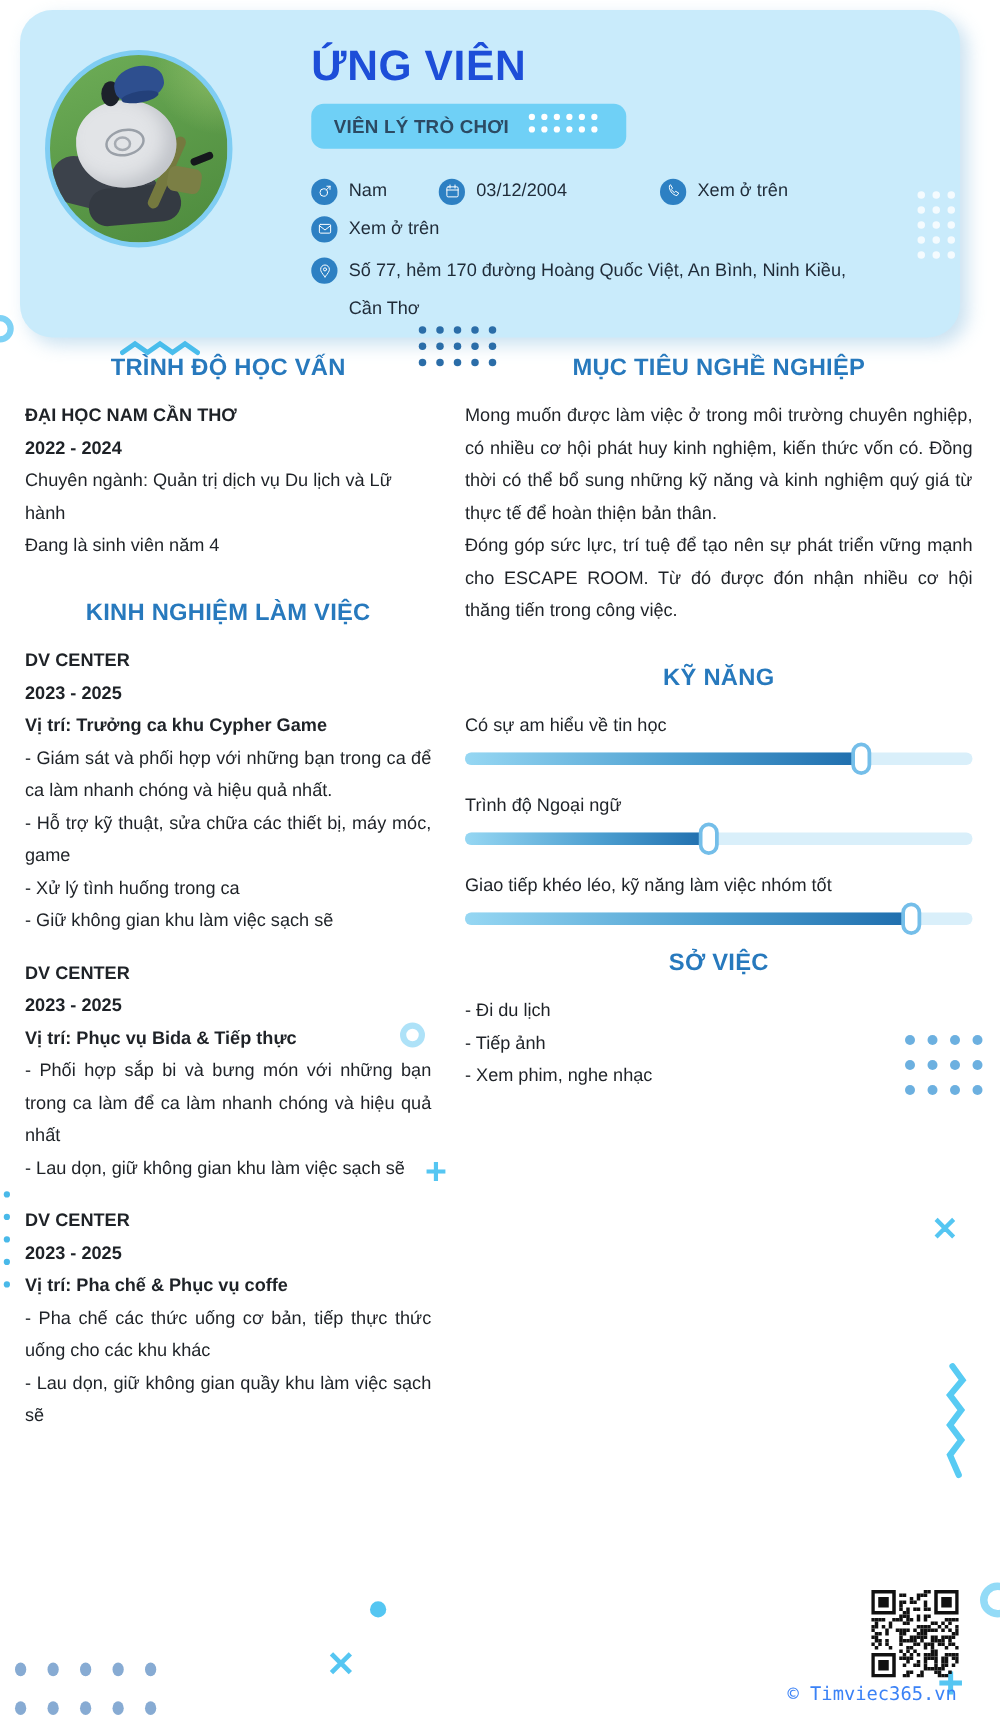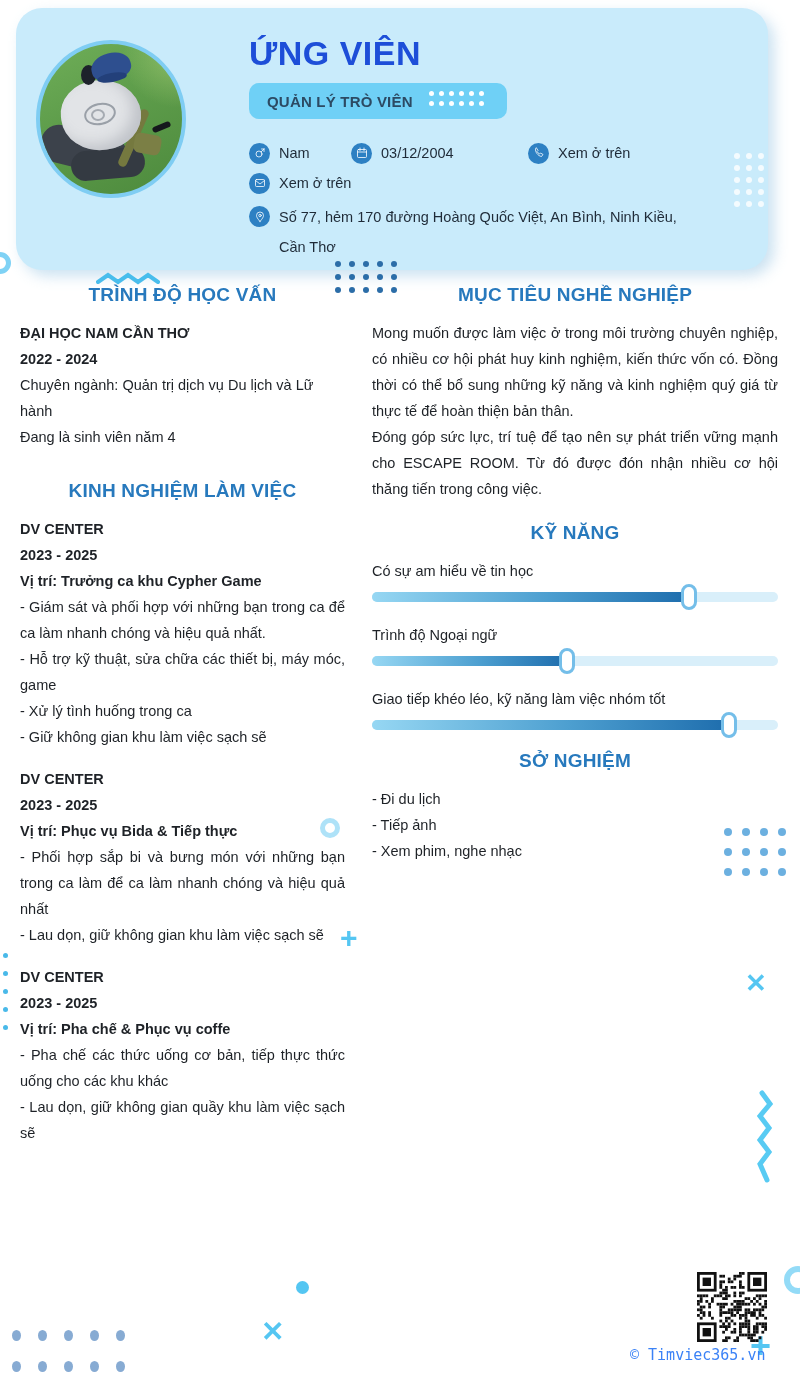--- a/index.html
+++ b/index.html
@@ -76,21 +76,21 @@
   .sec-heading {
     font-size:19px; font-weight:800; color:#2779bd; text-align:center;
     letter-spacing:.2px; margin-bottom:14px;
   }
   .body-line { font-size:14.5px; line-height:26px; color:#1e2227; }
   .b { font-weight:700; }
   .just { text-align:justify; }
   .edu-block { margin-bottom:30px; }
   .job { margin-top:16px; }
   .job:first-child { margin-top:0; }
-  .objective { margin-bottom:20px; }
+  .objective { margin-bottom:30px; }
   .objective p { font-size:14.5px; line-height:26px; text-align:justify; color:#1e2227; }
   
   .skills { margin-bottom:20px; }
   .skill { margin-bottom:20px; }
   .skill-label { font-size:14.5px; line-height:26px; margin-bottom:8px; color:#1e2227; }
   .skill-track { position:relative; height:10px; border-radius:6px; background:#d9effa; }
   .skill-fill { position:absolute; left:0; top:0; bottom:0; border-radius:6px;
     width:calc(var(--p) * 1%);
     background:linear-gradient(90deg,#96d7f3 0%,#4d9fd0 55%,#1e6dad 100%); }
   .skill-thumb { position:absolute; top:-8px; left:calc(var(--p) * 1% - 8px);
@@ -132,21 +132,21 @@
     <div class="ph logo"></div>
     <div class="ph logo2"></div>
     <div class="ph headphone"></div>
     <div class="ph cap"></div>
     <div class="ph cap-brim"></div>
   </div>
 
   <div class="candidate-name">ỨNG VIÊN</div>
 
   <div class="badge">
-    <span class="badge-label">QUẢN LÝ TRÒ VIÊN</span>
+    <span class="badge-label">VIÊN LÝ TRÒ CHƠI</span>
     <span class="dotgrid">
       <i></i>
         <i></i>
         <i></i>
         <i></i>
         <i></i>
         <i></i>
         <i></i>
         <i></i>
         <i></i>
@@ -294,21 +294,21 @@
 
       <div class="skill" style="--p: 88;">
         <div class="skill-label">Giao tiếp khéo léo, kỹ năng làm việc nhóm tốt</div>
         <div class="skill-track">
           <div class="skill-fill"></div>
           <div class="skill-thumb"></div>
         </div>
       </div>
     </div>
 
-  <div class="sec-heading">SỞ NGHIỆM</div>
+  <div class="sec-heading">SỞ VIỆC</div>
   <div class="hobby-list">
 
       <p class="body-line">- Đi du lịch</p>
 
       <p class="body-line">- Tiếp ảnh</p>
 
       <p class="body-line">- Xem phim, nghe nhạc</p>
     </div>
 </div>
 

